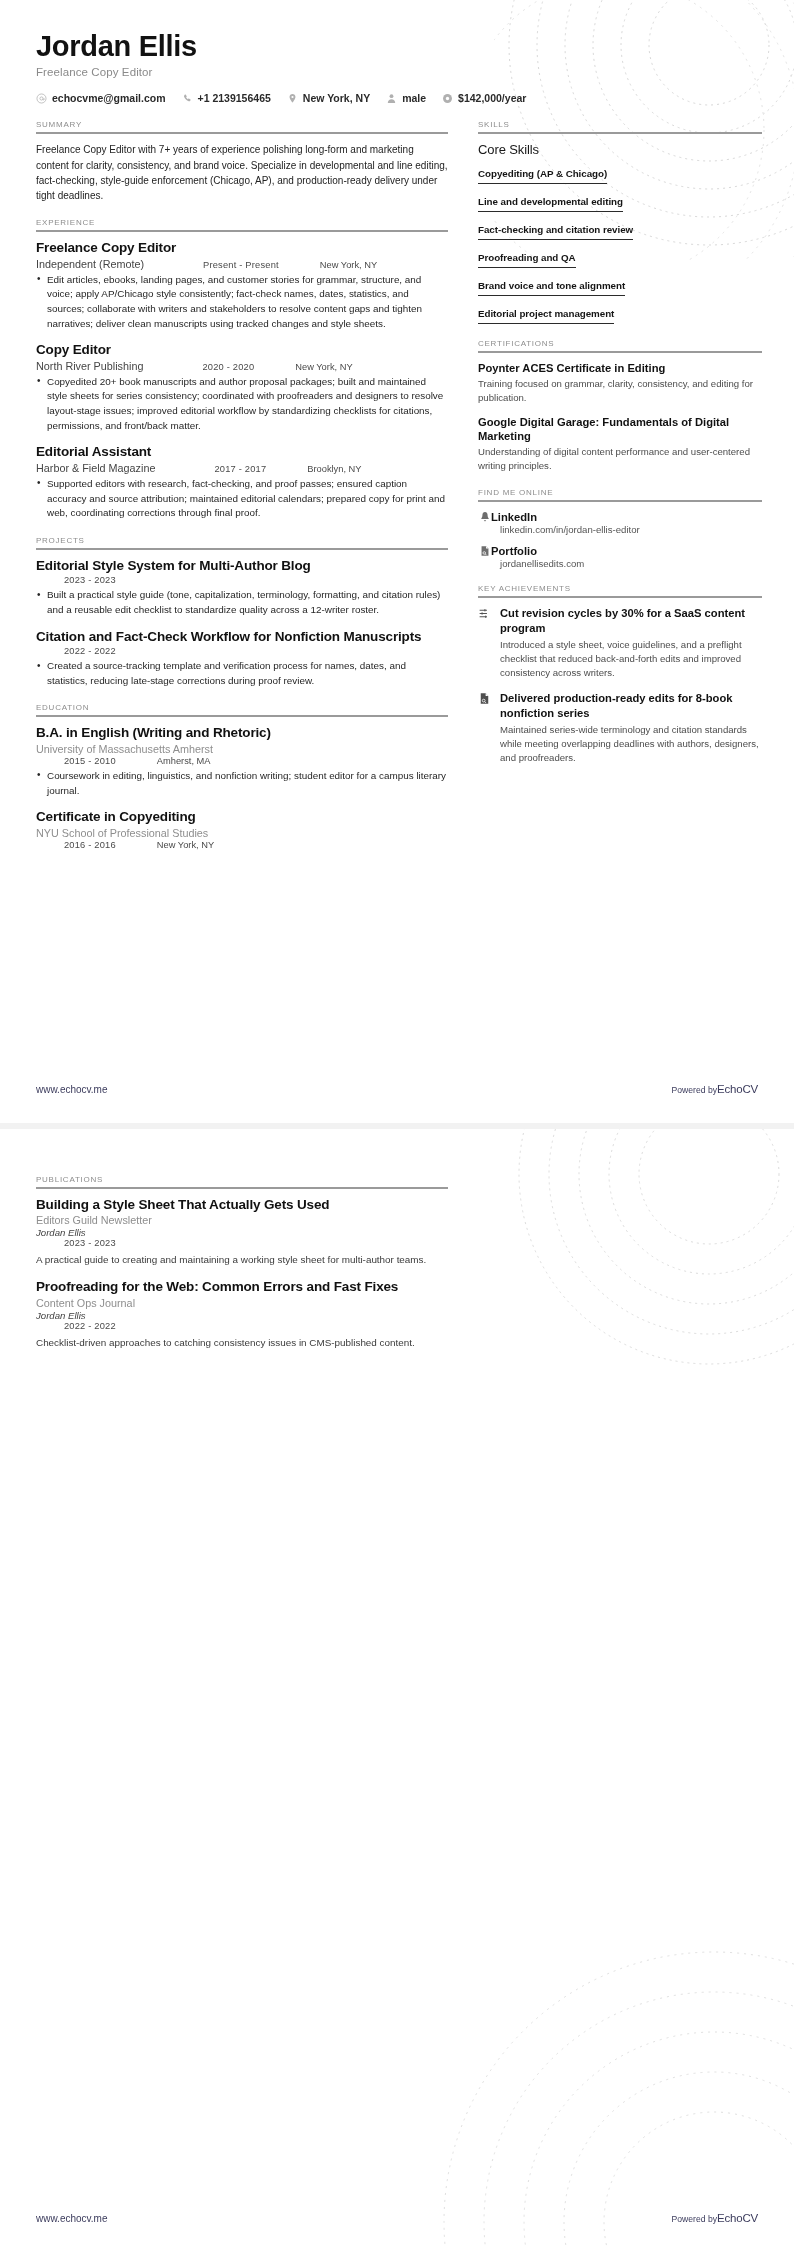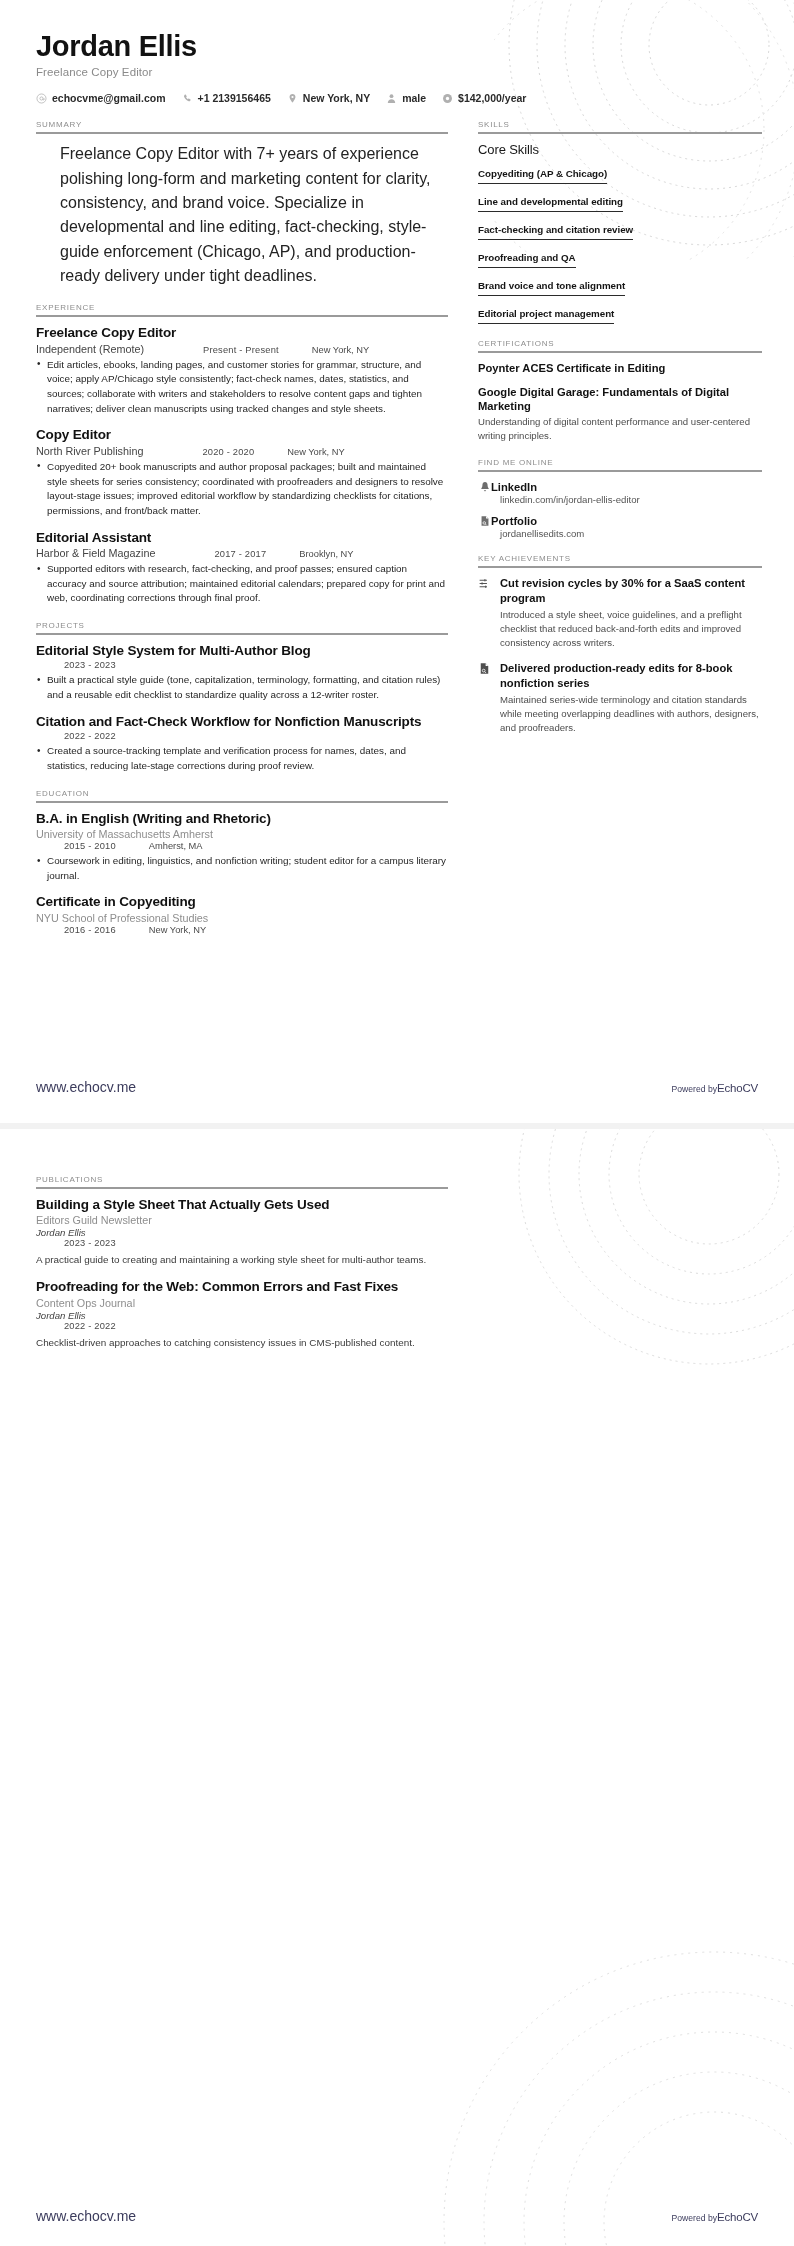--- a/index.html
+++ b/index.html
@@ -98,24 +98,23 @@
   }
   .sec-rule {
     height: 2px;
     background: #9a9a9a;
     width: 100%;
     margin-bottom: 8px;
   }
 
   
   .summary-text {
-    font-size: 16px;
+    font-size: 10px;
     line-height: 1.52;
     color: #232323;
-    margin-left: 24px;
   }
 
   
   .entry { margin-bottom: 11px; }
   .entry:last-child { margin-bottom: 0; }
 
   .entry-title {
     font-size: 13.5px;
     font-weight: 700;
     letter-spacing: -0.15px;
@@ -131,21 +130,21 @@
     margin-bottom: 3px;
   }
   .entry-org {
     font-size: 10.8px;
     color: #454545;
     margin-right: 14px;
   }
   .entry-dates {
     font-size: 9.3px;
     color: #4a4a4a;
-    margin-right: 16px;
+    margin-right: 24px;
     letter-spacing: 0.2px;
     padding-left: 28px;
   }
   .entry-loc {
     font-size: 9.3px;
     color: #4a4a4a;
   }
   .entry-sub {
     font-size: 10.8px;
     color: #8e8e8e;
@@ -276,21 +275,21 @@
     position: absolute;
     left: 36px;
     right: 36px;
     bottom: 28px;
     display: flex;
     justify-content: space-between;
     align-items: baseline;
     z-index: 3;
   }
   .footer-left {
-    font-size: 14px;
+    font-size: 10px;
     color: #3b3b5c;
     text-align: right;
   }
   .footer-right {
     font-size: 8.6px;
     color: #3b3b5c;
     display: flex;
     align-items: baseline;
     gap: 0;
   }
@@ -512,20 +511,21 @@
             <span class="skill-name">Editorial project management</span>
           </div>
         </div>
 
         <div class="sec">
           <div class="sec-label">CERTIFICATIONS</div>
           <div class="sec-rule"></div>
 
           <div class="cert">
             <div class="cert-title">Poynter ACES Certificate in Editing</div>
+            <div class="cert-desc">Training focused on grammar, clarity, consistency, and editing for publication.</div>
           </div>
           <div class="cert">
             <div class="cert-title">Google Digital Garage: Fundamentals of Digital Marketing</div>
             <div class="cert-desc">Understanding of digital content performance and user-centered writing principles.</div>
           </div>
         </div>
 
         <div class="sec">
           <div class="sec-label">FIND ME ONLINE</div>
           <div class="sec-rule"></div>

